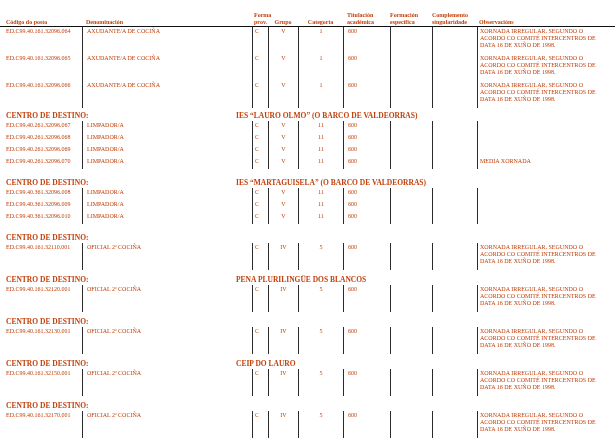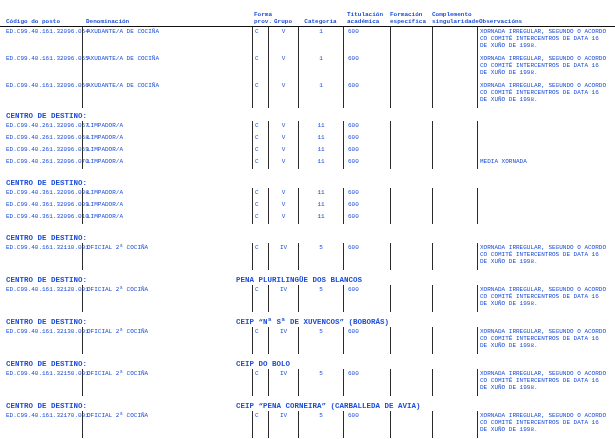--- a/index.html
+++ b/index.html
@@ -1,17 +1,17 @@
 <!DOCTYPE html>
 <html><head>
 <meta charset="utf-8">
 <style>
   html,body{margin:0;padding:0;background:#e8e8e8;}
   .page{position:relative;width:615px;height:439px;background:#ffffff;overflow:hidden;
-        font-family:Liberation Mono, monospace;color:#1d4ed8;}
+        font-family:Liberation Serif, serif;color:#c2410c;}
   .tbl{width:615px;}
   
   .c{box-sizing:border-box;flex:0 0 auto;}
   .w-code{width:82px;padding-left:6px;}
   .w-den {width:170px;padding-left:4px;}
   .w-for {width:16px;padding-left:2px;}
   .w-gru {width:30px;text-align:center;}
   .w-cat {width:45px;text-align:center;}
   .w-tit {width:47px;padding-left:4px;}
   .w-esp {width:42px;}
@@ -88,20 +88,21 @@
       <div class="c w-gru">V</div>
       <div class="c w-cat">1</div>
       <div class="c w-tit">600</div>
       <div class="c w-esp"></div>
       <div class="c w-com"></div>
       <div class="c w-obs obs-txt">XORNADA IRREGULAR, SEGUNDO O ACORDO CO COMITÉ INTERCENTROS DE DATA 16 DE XUÑO DE 1998.</div>
     </div>
 
     <div class="sect mt2">
       <span class="lbl">CENTRO DE DESTINO:</span>
+      <span class="ctr">IES “LAURO OLMO” (O BARCO DE VALDEORRAS)</span>
     </div>
     <div class="row sh">
       <div class="c w-code">ED.C99.40.261.32096.067</div>
       <div class="c w-den">LIMPADOR/A</div>
       <div class="c w-for">C</div>
       <div class="c w-gru">V</div>
       <div class="c w-cat">11</div>
       <div class="c w-tit">600</div>
       <div class="c w-esp"></div>
       <div class="c w-com"></div>
@@ -136,20 +137,21 @@
       <div class="c w-gru">V</div>
       <div class="c w-cat">11</div>
       <div class="c w-tit">600</div>
       <div class="c w-esp"></div>
       <div class="c w-com"></div>
       <div class="c w-obs obs-txt">MEDIA XORNADA</div>
     </div>
 
     <div class="sect mt8">
       <span class="lbl">CENTRO DE DESTINO:</span>
+      <span class="ctr">IES “MARTAGUISELA” (O BARCO DE VALDEORRAS)</span>
     </div>
     <div class="row sh">
       <div class="c w-code">ED.C99.40.361.32096.008</div>
       <div class="c w-den">LIMPADOR/A</div>
       <div class="c w-for">C</div>
       <div class="c w-gru">V</div>
       <div class="c w-cat">11</div>
       <div class="c w-tit">600</div>
       <div class="c w-esp"></div>
       <div class="c w-com"></div>
@@ -204,53 +206,51 @@
       <div class="c w-gru">IV</div>
       <div class="c w-cat">5</div>
       <div class="c w-tit">600</div>
       <div class="c w-esp"></div>
       <div class="c w-com"></div>
       <div class="c w-obs obs-txt">XORNADA IRREGULAR, SEGUNDO O ACORDO CO COMITÉ INTERCENTROS DE DATA 16 DE XUÑO DE 1998.</div>
     </div>
 
     <div class="sect mt4">
       <span class="lbl">CENTRO DE DESTINO:</span>
-      <span class="ctr">CEIP “Nª Sª DE XUVENCOS” (BOBORÁS)</span>
     </div>
     <div class="row th">
       <div class="c w-code">ED.C99.40.161.32130.001</div>
       <div class="c w-den">OFICIAL 2ª COCIÑA</div>
       <div class="c w-for">C</div>
       <div class="c w-gru">IV</div>
       <div class="c w-cat">5</div>
       <div class="c w-tit">600</div>
       <div class="c w-esp"></div>
       <div class="c w-com"></div>
       <div class="c w-obs obs-txt">XORNADA IRREGULAR, SEGUNDO O ACORDO CO COMITÉ INTERCENTROS DE DATA 16 DE XUÑO DE 1998.</div>
     </div>
 
     <div class="sect mt4">
       <span class="lbl">CENTRO DE DESTINO:</span>
-      <span class="ctr">CEIP DO BOLO</span>
+      <span class="ctr">CEIP DO LAURO</span>
     </div>
     <div class="row th">
       <div class="c w-code">ED.C99.40.161.32150.001</div>
       <div class="c w-den">OFICIAL 2ª COCIÑA</div>
       <div class="c w-for">C</div>
       <div class="c w-gru">IV</div>
       <div class="c w-cat">5</div>
       <div class="c w-tit">600</div>
       <div class="c w-esp"></div>
       <div class="c w-com"></div>
       <div class="c w-obs obs-txt">XORNADA IRREGULAR, SEGUNDO O ACORDO CO COMITÉ INTERCENTROS DE DATA 16 DE XUÑO DE 1998.</div>
     </div>
 
     <div class="sect mt4">
       <span class="lbl">CENTRO DE DESTINO:</span>
-      <span class="ctr">CEIP “PENA CORNEIRA” (CARBALLEDA DE AVIA)</span>
     </div>
     <div class="row th">
       <div class="c w-code">ED.C99.40.161.32170.001</div>
       <div class="c w-den">OFICIAL 2ª COCIÑA</div>
       <div class="c w-for">C</div>
       <div class="c w-gru">IV</div>
       <div class="c w-cat">5</div>
       <div class="c w-tit">600</div>
       <div class="c w-esp"></div>
       <div class="c w-com"></div>

